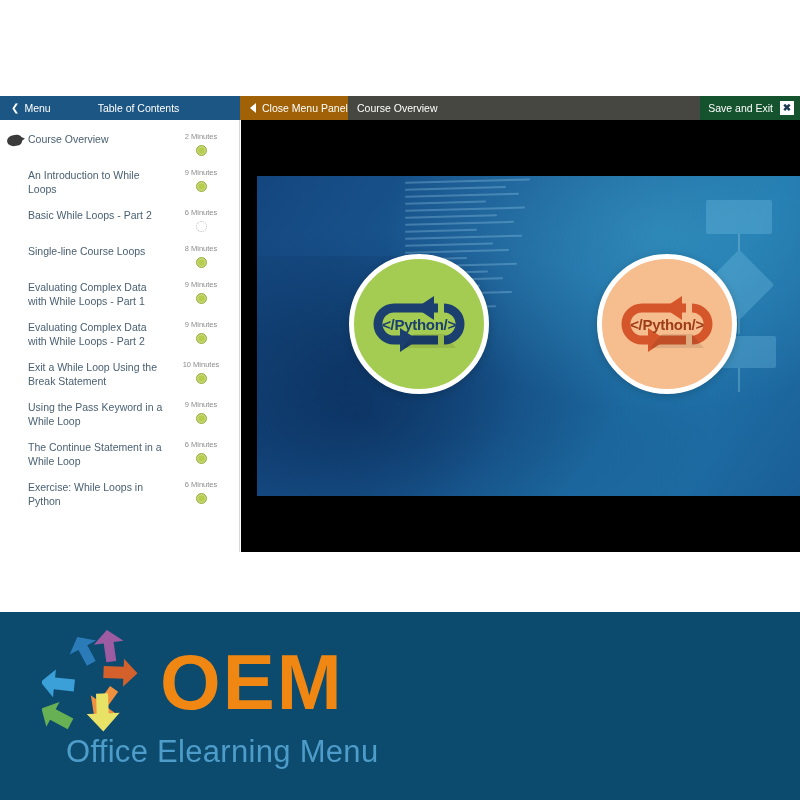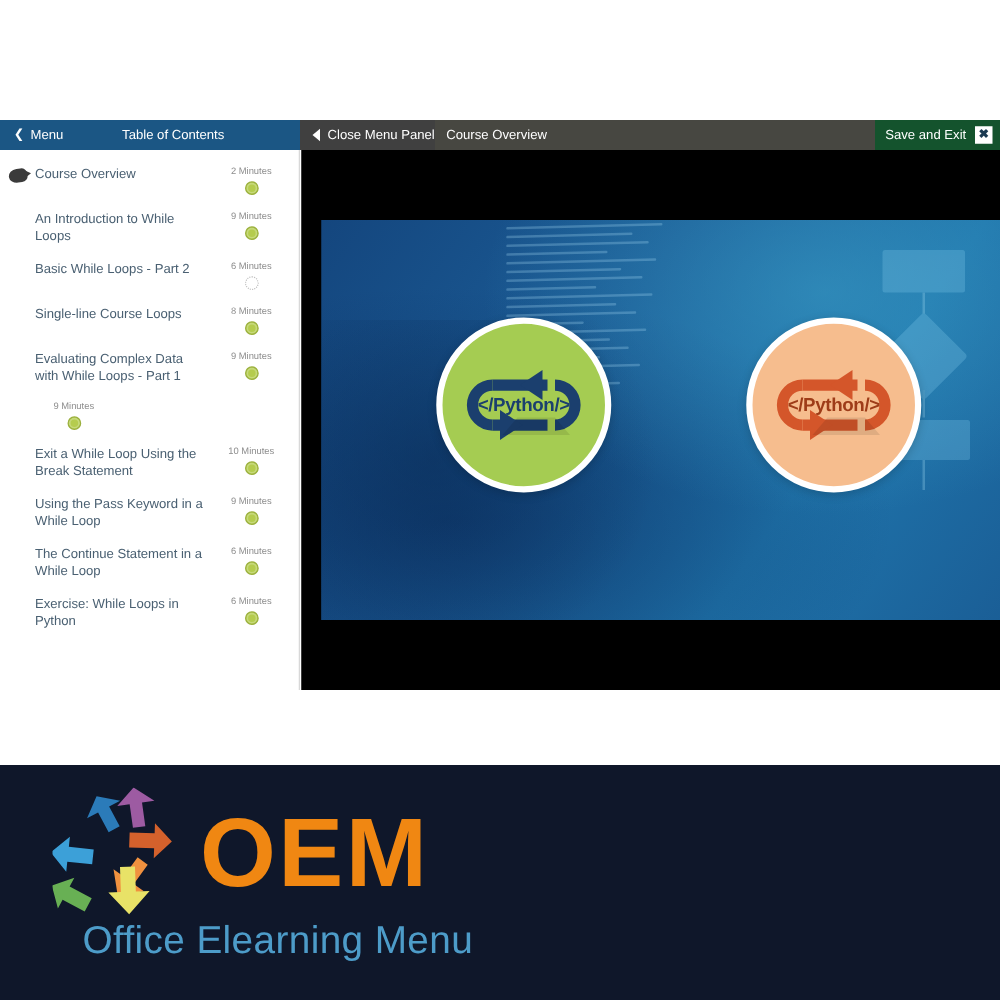--- a/index.html
+++ b/index.html
@@ -40,21 +40,21 @@
   .chev-left {
     font-size: 10px; line-height: 1; color: #ffffff;
     display: inline-block;
   }
   .toc-title {
     color: #ffffff; font-size: 10.5px;
     margin-left: 47px;
   }
   .tb-close-panel {
     width: 108px; height: 24px;
-    background: #404040;
+    background: #a16207;
     display: flex; align-items: center; gap: 6px;
     padding-left: 10px;
     color: #ffffff; font-size: 10.5px;
     cursor: pointer; flex-shrink: 0;
   }
   .tri-left {
     width: 0; height: 0;
     border-top: 5px solid transparent;
     border-bottom: 5px solid transparent;
     border-right: 6px solid #ffffff;
@@ -218,21 +218,21 @@
     font-size: 15px; font-weight: 600; letter-spacing: -0.3px;
     z-index: 3;
   }
   #loop-green .looptext { color: #1b3f6e; }
   #loop-orange .looptext { color: #9e3c18; }
 
   
   #brand {
     position: absolute; left: 0; top: 612px;
     width: 800px; height: 188px;
-    background: #0f172a;
+    background: #0c4a6e;
   }
   .brand-inner {
     position: absolute; left: 42px; top: 12px;
     width: 360px; height: 160px;
   }
   .oem-letters {
     position: absolute; left: 118px; top: 18px;
     font-size: 78px; font-weight: bold;
     color: #f08712; letter-spacing: 2px;
     line-height: 80px;
@@ -315,20 +315,21 @@
         <div class="toc-item">
           <div class="toc-bullet"></div>
           <div class="toc-label">Evaluating Complex Data with While Loops - Part 1</div>
           <div class="toc-meta">
             <div class="toc-dur">9 Minutes</div>
             <div class="dot done"></div>
           </div>
         </div>
         <div class="toc-item">
           <div class="toc-bullet"></div>
+          <div class="toc-label">Evaluating Complex Data with While Loops - Part 2</div>
           <div class="toc-meta">
             <div class="toc-dur">9 Minutes</div>
             <div class="dot done"></div>
           </div>
         </div>
         <div class="toc-item">
           <div class="toc-bullet"></div>
           <div class="toc-label">Exit a While Loop Using the Break Statement</div>
           <div class="toc-meta">
             <div class="toc-dur">10 Minutes</div>

